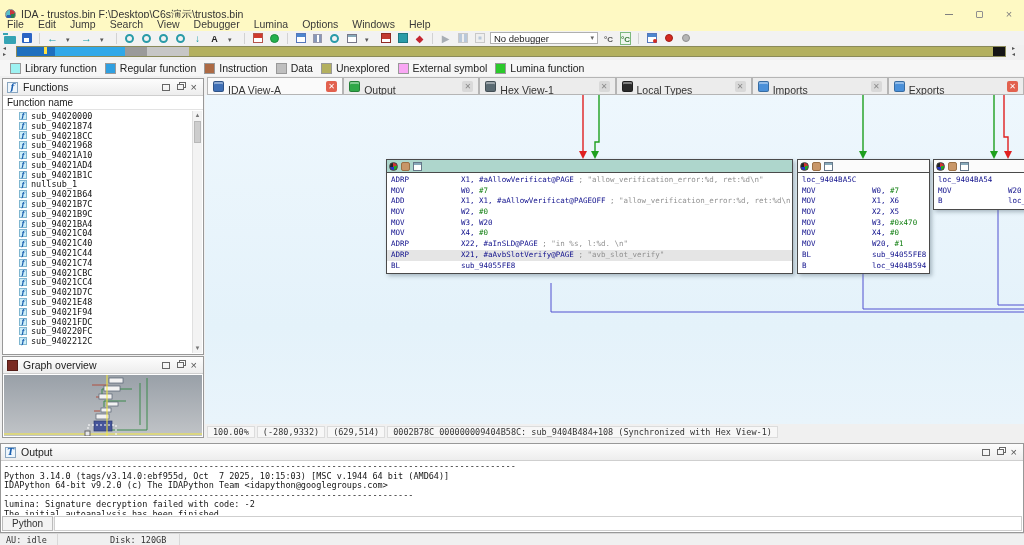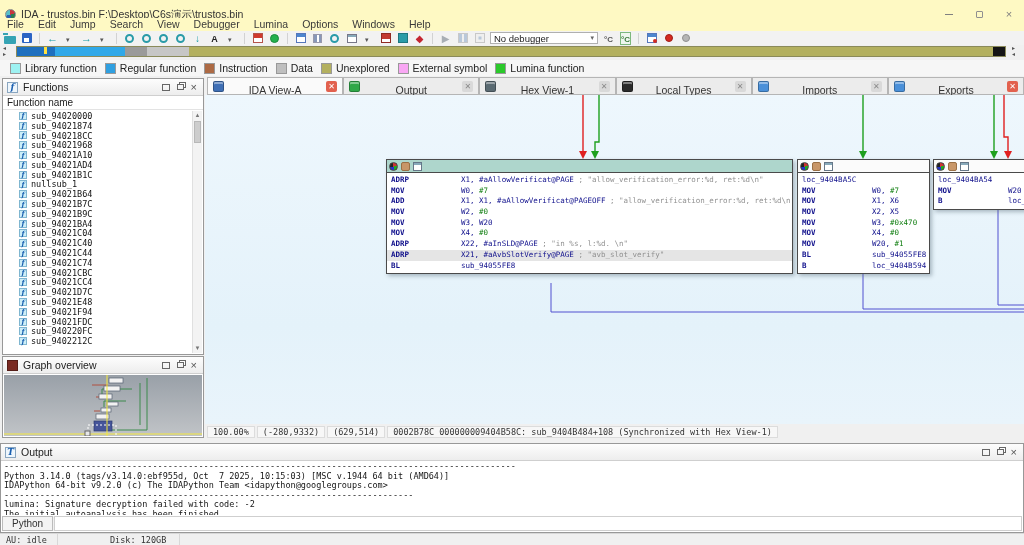--- a/index.html
+++ b/index.html
@@ -110,21 +110,21 @@
   .overview-panel{left:2px;top:356px;width:202px;height:82px;}
   .overview-canvas{position:absolute;top:18px;left:1px;right:1px;bottom:1px;overflow:hidden;}
 
   
   .tabbar{position:absolute;left:207px;top:77px;right:0;height:18px;display:flex;background:#f0f0f0;}
   .tab{flex:1;display:flex;align-items:center;gap:4px;padding:0 5px;border:1px solid #b5b5b5;
        background:#ececec;font-size:10.5px;color:#333;min-width:0;}
   .tab.active{background:#fafafa;}
   .tab-icon{width:11px;height:11px;flex:none;border-radius:2px;border:1px solid rgba(0,0,0,.25);
             box-shadow:inset 0 2px rgba(255,255,255,.4);}
-  .tab-label{flex:1;text-align:center;overflow:hidden;white-space:nowrap;margin-top:7px;}
+  .tab-label{flex:1;overflow:hidden;white-space:nowrap;margin-top:7px;}
   .tab-close{width:11px;height:11px;flex:none;border-radius:2px;background:#d9d9d9;color:#8a8a8a;
              font-size:8px;line-height:11px;text-align:center;}
   .tab-close.red{background:#e2614e;color:#fff;}
 
   
   .graphview{position:absolute;left:205px;top:95px;right:0;height:329px;overflow:hidden;
              background:linear-gradient(180deg,#eef7fd 0%,#e4f2fa 70%,#e9f4fb 100%);}
   .edges-svg{position:absolute;left:0;top:0;}
   .block{position:absolute;background:#fff;border:1px solid #4a4a4a;overflow:hidden;
          box-shadow:2px 2px 4px rgba(90,110,125,.45);
@@ -132,21 +132,21 @@
   .block-header{height:13px;border-bottom:1px solid #4a4a4a;background:#fbfbfb;
                 display:flex;align-items:center;gap:3px;padding:0 2px;}
   .block-header.teal{background:#aed6cc;}
   .bh-pie{width:9px;height:9px;border-radius:50%;border:1px solid #444;
           background:conic-gradient(#c33 0 25%,#2a2 25% 50%,#23c 50% 75%,#222 75% 100%);}
   .bh-hand{width:9px;height:9px;border-radius:2px;background:#c89668;border:1px solid #9a6f45;}
   .bh-frame{width:9px;height:9px;border:1px solid #667788;background:#fff;box-shadow:inset 0 2px #8ab;}
   .block-body{padding:2px 0;}
   .bl{display:flex;white-space:pre;padding-left:4px;height:10.7px;}
   .bl.hl{background:#e5e5e5;}
-  .mn{display:inline-block;width:70px;flex:none;color:#10108c;font-weight:bold;}
+  .mn{display:inline-block;width:70px;flex:none;color:#10108c;}
   .ins{color:#10108c;}
   .num{color:#0e7d0e;}
   .cmt{color:#919191;}
   .lbl{font-weight:normal;}
 
   
   .graph-status{position:absolute;left:205px;top:424px;right:0;height:15px;background:#f0f0f0;
                 display:flex;align-items:center;font-family:"DejaVu Sans Mono",monospace;
                 font-size:8.5px;color:#333;padding-left:2px;gap:2px;}
   .gs-cell{background:#f7f7f7;border:1px solid #dcdcdc;height:12px;line-height:10px;padding:0 5px;white-space:pre;}

